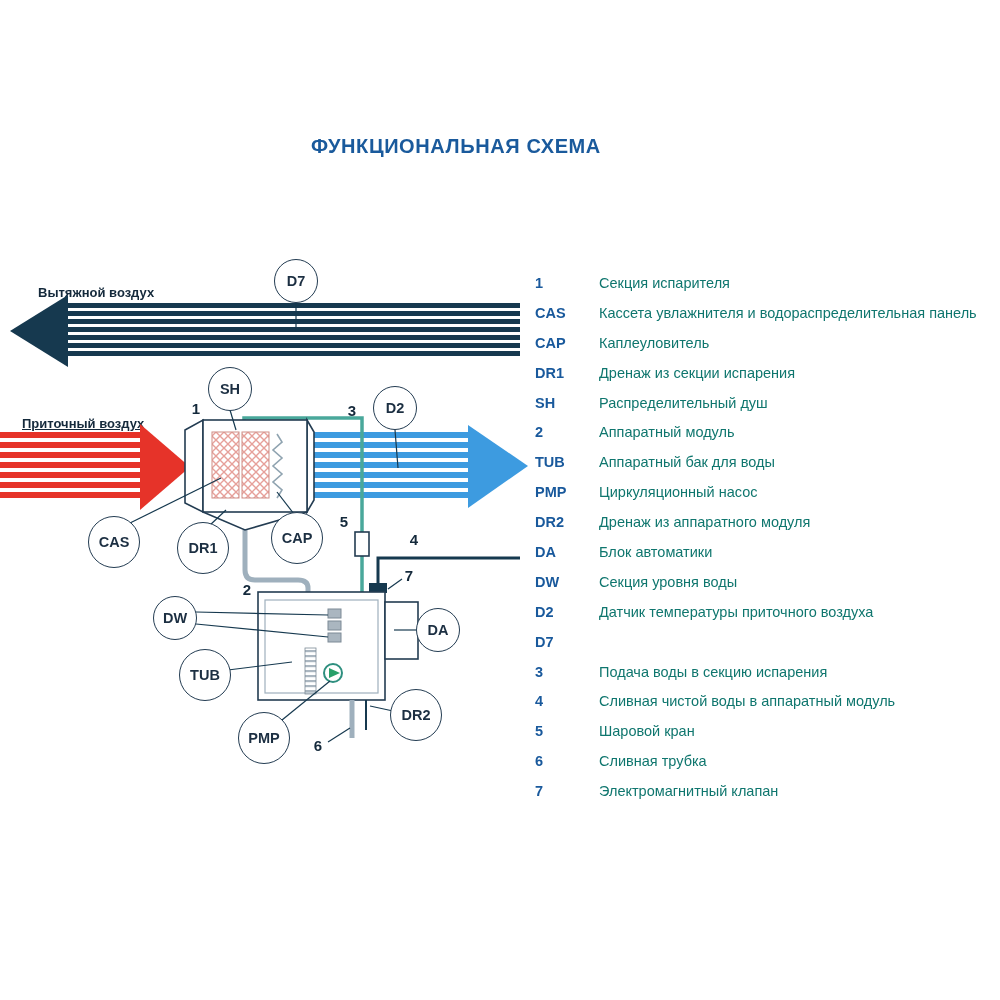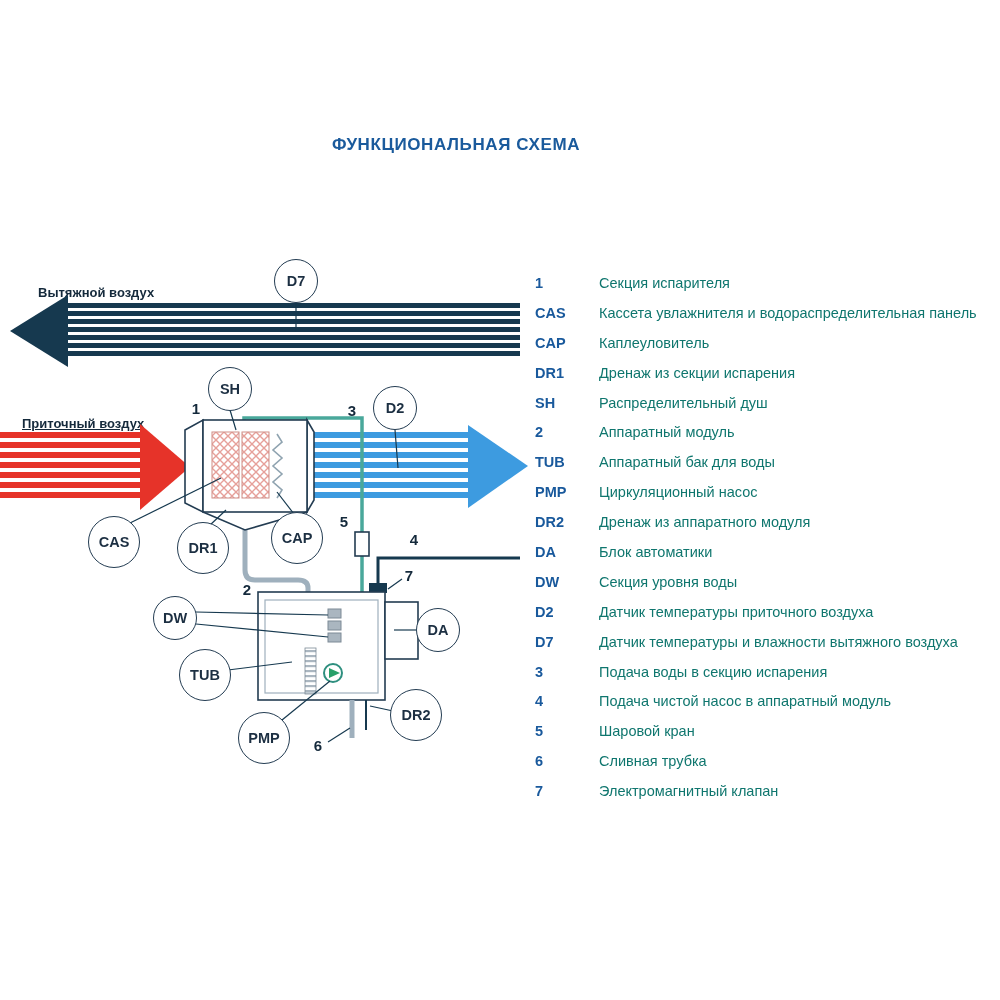--- a/index.html
+++ b/index.html
@@ -1,19 +1,19 @@
 <!DOCTYPE html>
 <html><head>
 <meta charset="utf-8">
 <style>
   html,body{margin:0;padding:0;background:#fff;}
   .page{position:relative;width:1000px;height:1000px;background:#fff;overflow:hidden;
         font-family:"Liberation Sans", sans-serif;}
   .title{position:absolute;left:456px;top:135px;transform:translateX(-50%);
-         font-size:17px;font-weight:bold;letter-spacing:.6px;color:#1a5a9c;white-space:nowrap;text-align:center;}
+         font-size:20px;font-weight:bold;letter-spacing:.6px;color:#1a5a9c;white-space:nowrap;text-align:center;}
   .flow-label{position:absolute;font-weight:bold;font-size:13px;color:#14293b;white-space:nowrap;}
   .node{position:absolute;display:flex;align-items:center;justify-content:center;background:#fff;
         border:1.7px solid #233c52;border-radius:50%;font-size:14.5px;font-weight:600;color:#1c2f42;
         transform:translate(-50%,-50%);z-index:5;}
   .node.sm{width:42px;height:42px;}
   .node.lg{width:50px;height:50px;}
   .num{position:absolute;font-size:15px;font-weight:bold;color:#14293b;transform:translate(-50%,-50%);z-index:6;}
   .legend{position:absolute;left:535px;top:268px;width:455px;}
   .legend-row{display:flex;height:29.9px;align-items:center;}
   .legend-key{flex:0 0 64px;font-weight:bold;font-size:14.5px;color:#19599c;}
@@ -204,29 +204,28 @@
     <div class="legend-row">
         <span class="legend-key">DW</span>
         <span class="legend-desc">Секция уровня воды</span>
       </div>
     <div class="legend-row">
         <span class="legend-key">D2</span>
         <span class="legend-desc">Датчик температуры приточного воздуха</span>
       </div>
     <div class="legend-row">
         <span class="legend-key">D7</span>
-        <span class="legend-desc">Датчик температуры и влажности вытяжного воздуха</span>
       </div>
     <div class="legend-row">
         <span class="legend-key">3</span>
         <span class="legend-desc">Подача воды в секцию испарения</span>
       </div>
     <div class="legend-row">
         <span class="legend-key">4</span>
-        <span class="legend-desc">Подача чистой насос в аппаратный модуль</span>
+        <span class="legend-desc">Сливная чистой воды в аппаратный модуль</span>
       </div>
     <div class="legend-row">
         <span class="legend-key">5</span>
         <span class="legend-desc">Шаровой кран</span>
       </div>
     <div class="legend-row">
         <span class="legend-key">6</span>
         <span class="legend-desc">Сливная трубка</span>
       </div>
     <div class="legend-row">

